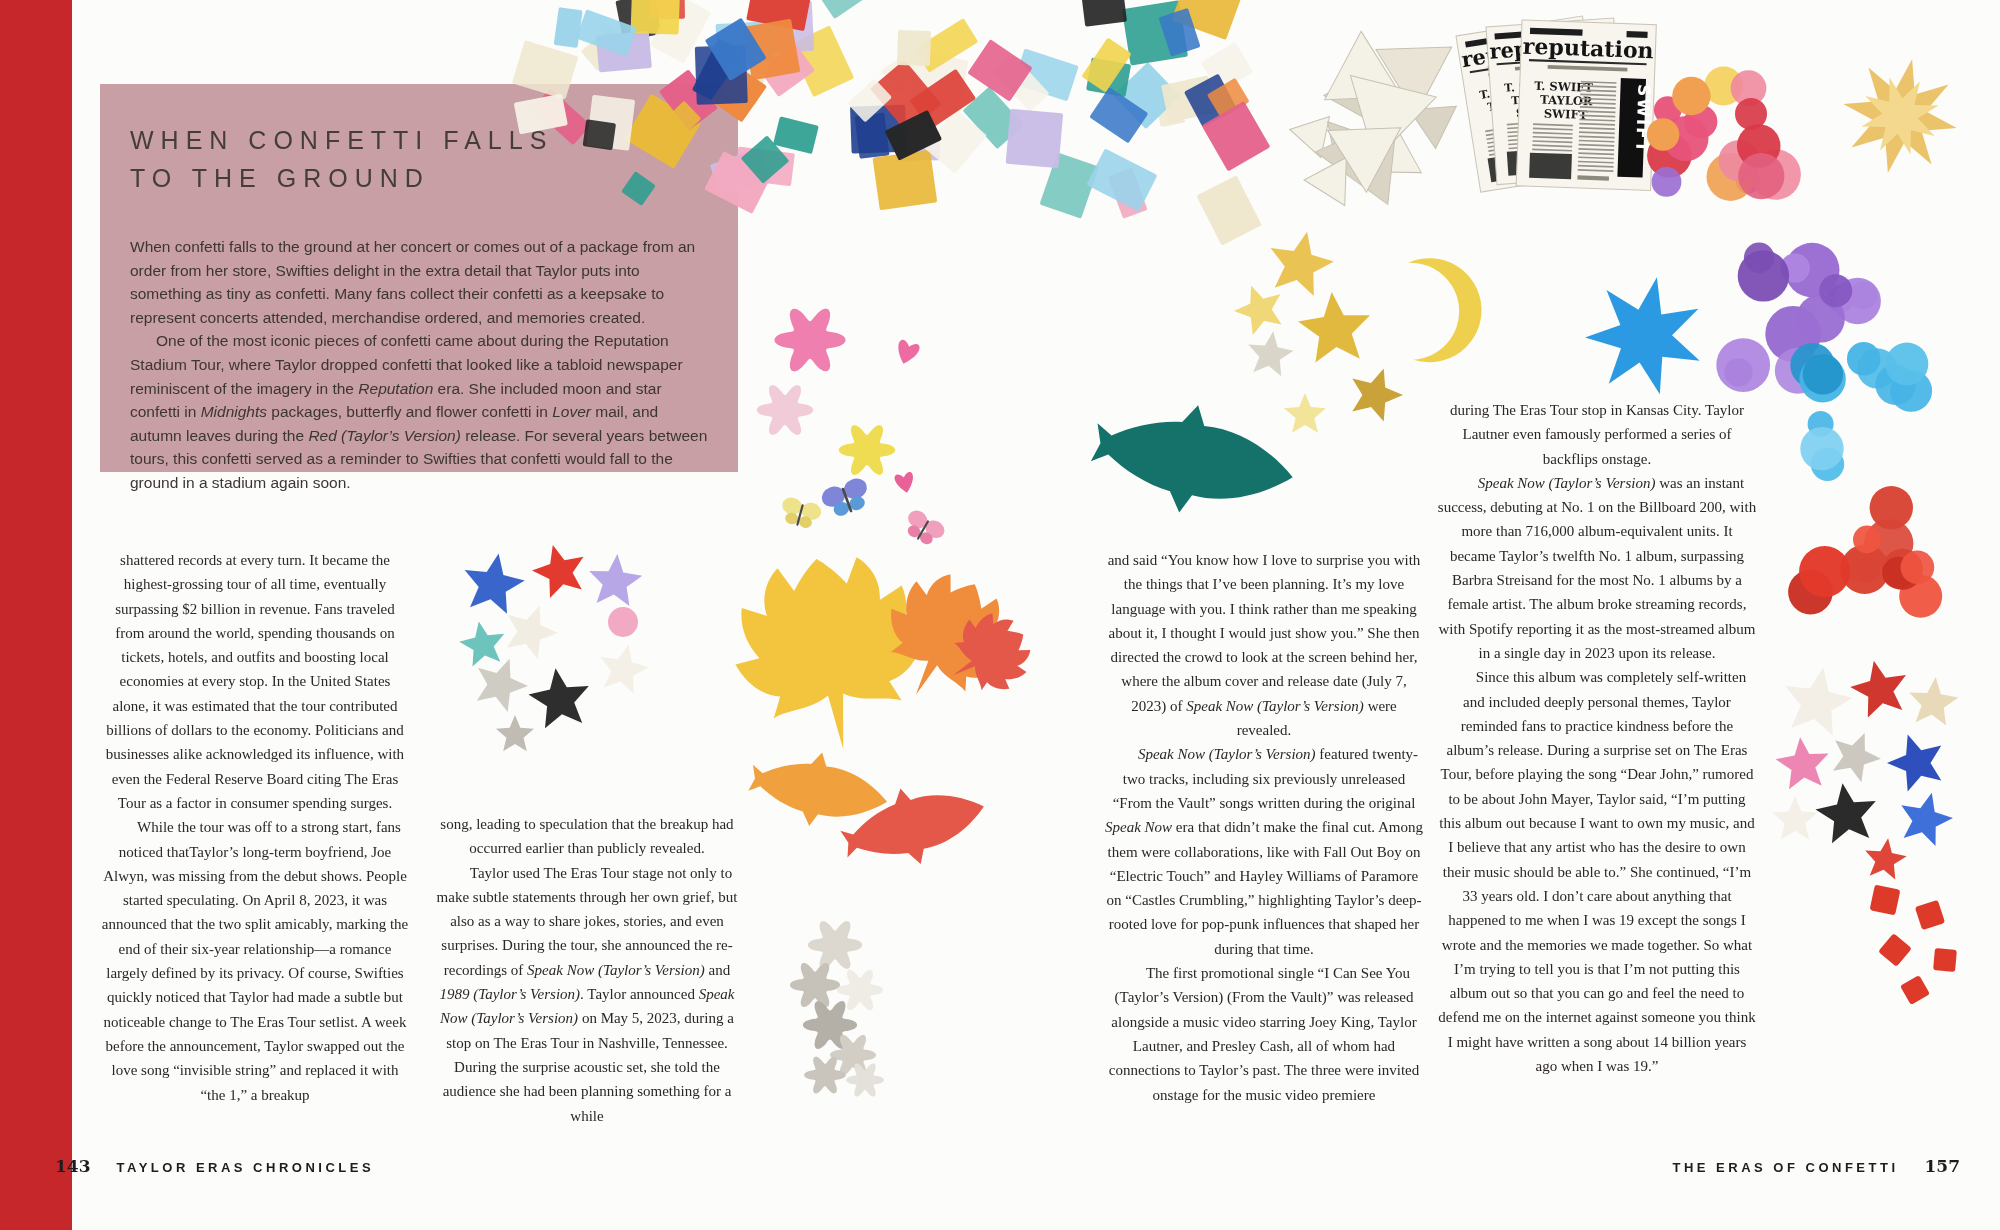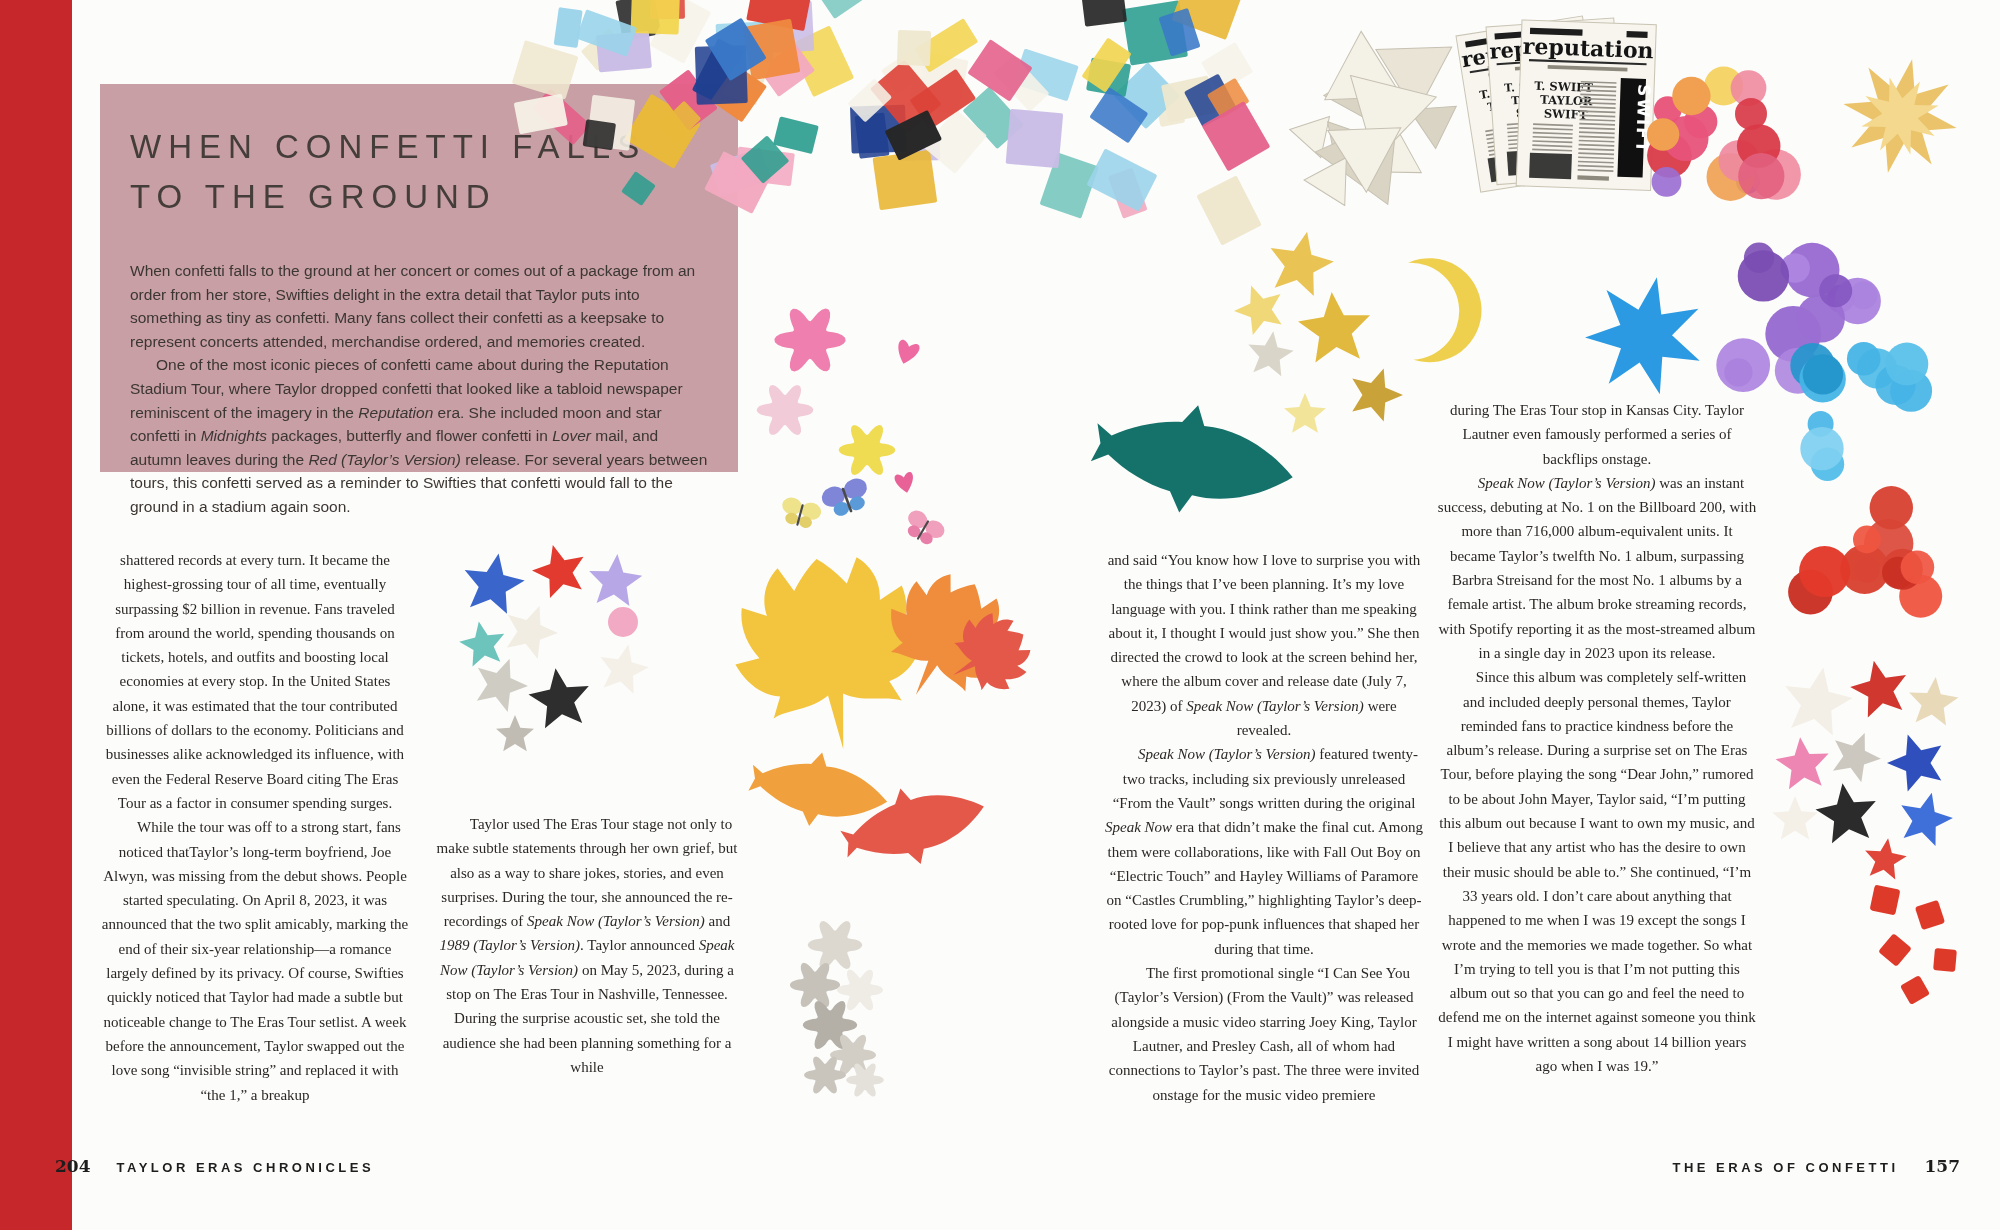--- a/index.html
+++ b/index.html
@@ -1,20 +1,20 @@
 <!DOCTYPE html>
 <html lang="en"><head>
 <meta charset="utf-8">
 <style>
   html,body{margin:0;padding:0;background:#d9d9d9;}
   .spread{position:relative;width:2000px;height:1230px;background:#fcfcfa;overflow:hidden;font-family:"Liberation Sans",sans-serif;}
   .spine{position:absolute;left:0;top:0;width:72px;height:1230px;background:#c5272b;}
 
   .feature-box{position:absolute;left:100px;top:84px;width:638px;height:388px;background:#c79fa4;z-index:1;padding:38px 30px 0 30px;box-sizing:border-box;}
-  .feature-box h1{margin:0;font-family:"Liberation Sans",sans-serif;font-weight:400;font-size:33px;line-height:1.5;letter-spacing:7px;color:#443d3a;}
+  .feature-box h1{margin:0;font-family:"Liberation Sans",sans-serif;font-weight:400;font-size:25px;line-height:1.5;letter-spacing:7px;color:#443d3a;}
   .box-body{margin-top:38px;}
   .box-body p{margin:0;font-size:15.5px;line-height:23.6px;color:#3c3633;}
   .box-body p.ind{text-indent:26px;}
 
   .col{position:absolute;z-index:2;}
   .col p{margin:0;font-family:"Liberation Serif",serif;font-size:15px;line-height:24.3px;color:#2b2725;text-align:center;}
   .col p.ind{text-indent:28px;}
   .it{font-style:italic;}
   .col1{left:100px;top:548px;width:310px;}
   .col2{left:432px;top:812px;width:310px;}
@@ -44,35 +44,36 @@
         <p><span>When confetti falls to the ground at her concert or comes out of a package from an order from her store, Swifties delight in the extra detail that Taylor puts into something as tiny as confetti. Many fans collect their confetti as a keepsake to represent concerts attended, merchandise ordered, and memories created.</span></p>
         <p class="ind"><span>One of the most iconic pieces of confetti came about during the Reputation Stadium Tour, where Taylor dropped confetti that looked like a tabloid newspaper reminiscent of the imagery in the </span><span class="it">Reputation</span><span> era. She included moon and star confetti in </span><span class="it">Midnights</span><span> packages, butterfly and flower confetti in </span><span class="it">Lover</span><span> mail, and autumn leaves during the </span><span class="it">Red (Taylor’s Version)</span><span> release. For several years between tours, this confetti served as a reminder to Swifties that confetti would fall to the ground in a stadium again soon.</span></p>
       </div>
   </section>
 
   <div class="col col1">
       <p><span>shattered records at every turn. It became the highest-grossing tour of all time, eventually surpassing $2 billion in revenue. Fans traveled from around the world, spending thousands on tickets, hotels, and outfits and boosting local economies at every stop. In the United States alone, it was estimated that the tour contributed billions of dollars to the economy. Politicians and businesses alike acknowledged its influence, with even the Federal Reserve Board citing The Eras Tour as a factor in consumer spending surges.</span></p>
       <p class="ind"><span>While the tour was off to a strong start, fans noticed thatTaylor’s long-term boyfriend, Joe Alwyn, was missing from the debut shows. People started speculating. On April 8, 2023, it was announced that the two split amicably, marking the end of their six-year relationship—a romance largely defined by its privacy. Of course, Swifties quickly noticed that Taylor had made a subtle but noticeable change to The Eras Tour setlist. A week before the announcement, Taylor swapped out the love song “invisible string” and replaced it with “the 1,” a breakup</span></p>
     </div>
   <div class="col col2">
+      <p><span>song, leading to speculation that the breakup had occurred earlier than publicly revealed.</span></p>
       <p class="ind"><span>Taylor used The Eras Tour stage not only to make subtle statements through her own grief, but also as a way to share jokes, stories, and even surprises. During the tour, she announced the re-recordings of </span><span class="it">Speak Now (Taylor’s Version)</span><span> and </span><span class="it">1989 (Taylor’s Version)</span><span>. Taylor announced </span><span class="it">Speak Now (Taylor’s Version)</span><span> on May 5, 2023, during a stop on The Eras Tour in Nashville, Tennessee. During the surprise acoustic set, she told the audience she had been planning something for a while</span></p>
     </div>
   <div class="col col3">
       <p><span>and said “You know how I love to surprise you with the things that I’ve been planning. It’s my love language with you. I think rather than me speaking about it, I thought I would just show you.” She then directed the crowd to look at the screen behind her, where the album cover and release date (July 7, 2023) of </span><span class="it">Speak Now (Taylor’s Version)</span><span> were revealed.</span></p>
       <p class="ind"><span class="it">Speak Now (Taylor’s Version)</span><span> featured twenty-two tracks, including six previously unreleased “From the Vault” songs written during the original </span><span class="it">Speak Now</span><span> era that didn’t make the final cut. Among them were collaborations, like with Fall Out Boy on “Electric Touch” and Hayley Williams of Paramore on “Castles Crumbling,” highlighting Taylor’s deep-rooted love for pop-punk influences that shaped her during that time.</span></p>
       <p class="ind"><span>The first promotional single “I Can See You (Taylor’s Version) (From the Vault)” was released alongside a music video starring Joey King, Taylor Lautner, and Presley Cash, all of whom had connections to Taylor’s past. The three were invited onstage for the music video premiere</span></p>
     </div>
   <div class="col col4">
       <p><span>during The Eras Tour stop in Kansas City. Taylor Lautner even famously performed a series of backflips onstage.</span></p>
       <p class="ind"><span class="it">Speak Now (Taylor’s Version)</span><span> was an instant success, debuting at No. 1 on the Billboard 200, with more than 716,000 album-equivalent units. It became Taylor’s twelfth No. 1 album, surpassing Barbra Streisand for the most No. 1 albums by a female artist. The album broke streaming records, with Spotify reporting it as the most-streamed album in a single day in 2023 upon its release.</span></p>
       <p class="ind"><span>Since this album was completely self-written and included deeply personal themes, Taylor reminded fans to practice kindness before the album’s release. During a surprise set on The Eras Tour, before playing the song “Dear John,” rumored to be about John Mayer, Taylor said, “I’m putting this album out because I want to own my music, and I believe that any artist who has the desire to own their music should be able to.” She continued, “I’m 33 years old. I don’t care about anything that happened to me when I was 19 except the songs I wrote and the memories we made together. So what I’m trying to tell you is that I’m not putting this album out so that you can go and feel the need to defend me on the internet against someone you think I might have written a song about 14 billion years ago when I was 19.”</span></p>
     </div>
 
   <div class="folio folio-left">
-    <span class="num">204</span>
+    <span class="num">143</span>
     <span class="run">TAYLOR ERAS CHRONICLES</span>
   </div>
   <div class="folio folio-right">
     <span class="run">THE ERAS OF CONFETTI</span>
     <span class="num">157</span>
   </div>
 
   <svg id="art-tissue" class="art" viewBox="0 0 750 235" style="left:555px;top:12px;width:750px;height:235px">
       <rect width="24" height="38" rx="2" fill="#9bd4ea" opacity="0.97" transform="translate(22.4 36.1) rotate(188)"></rect>
       <rect width="55" height="27" rx="2" fill="#e4608a" opacity="0.92" transform="translate(18.0 133.2) rotate(222)"></rect>

